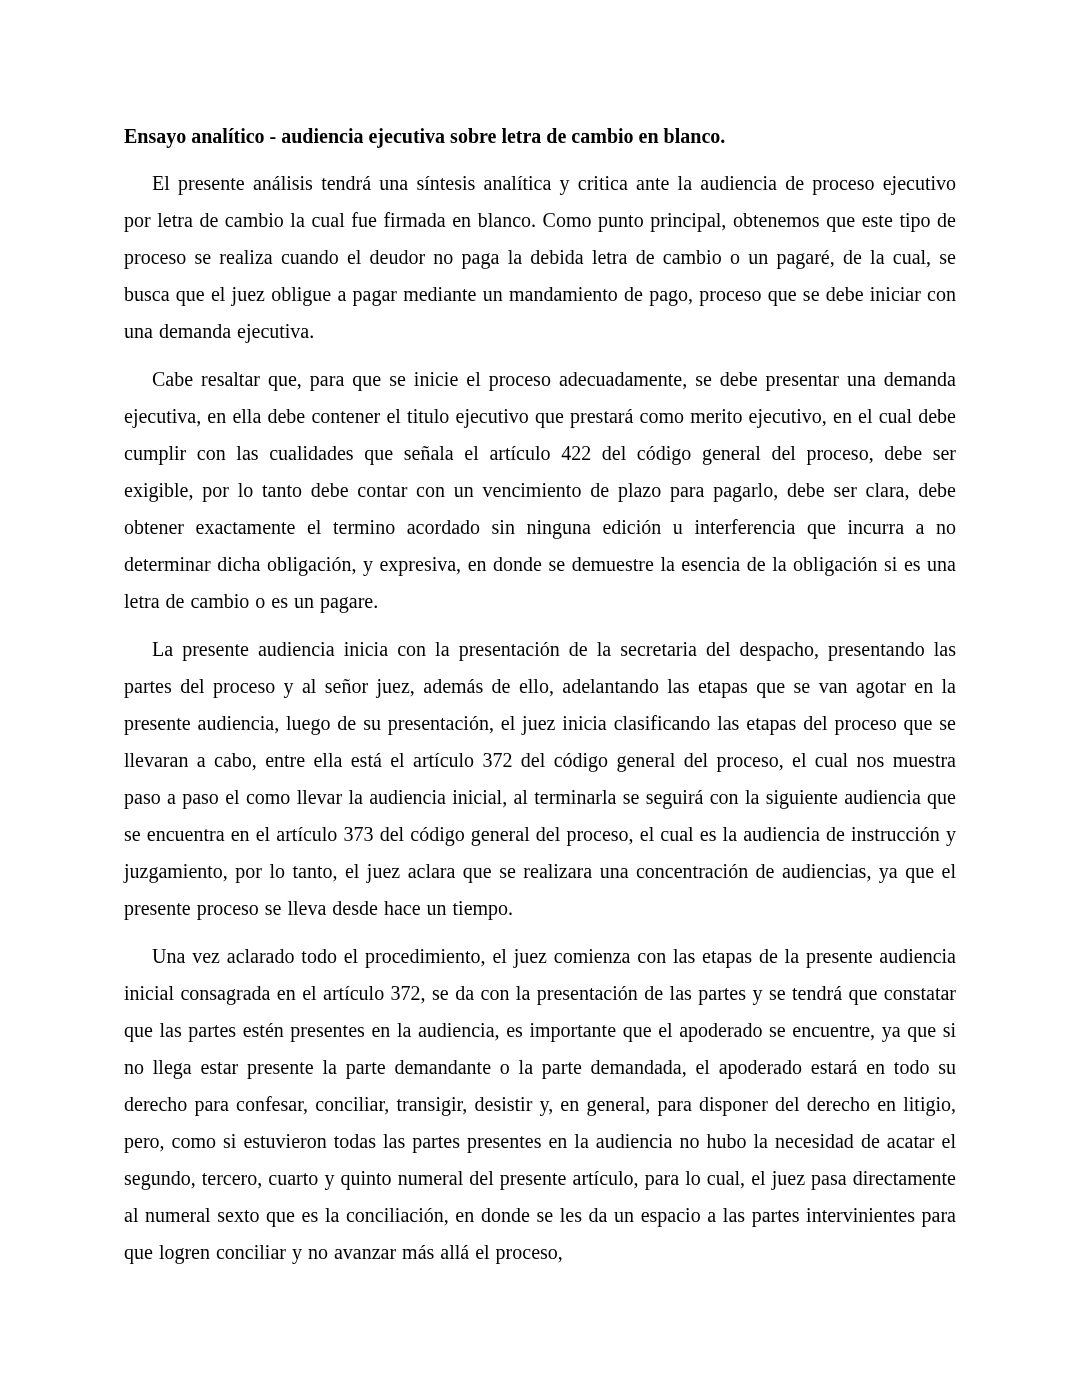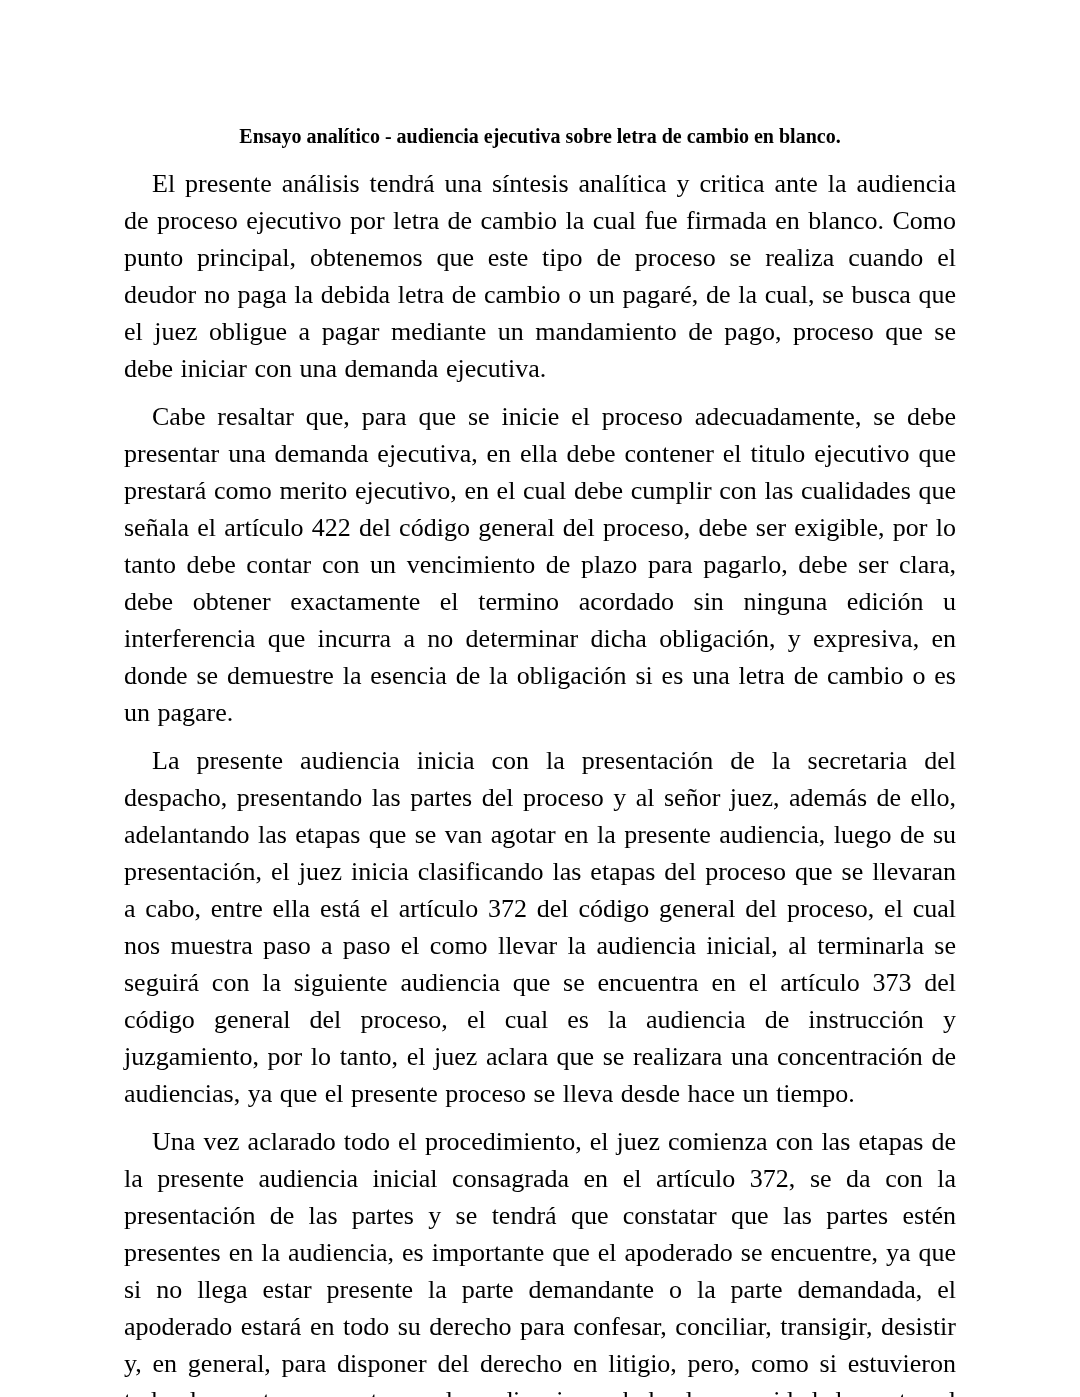--- a/index.html
+++ b/index.html
@@ -18,25 +18,24 @@
     width: 1080px;
     height: 1397px;
     background: #ffffff;
     padding: 118px 124px 40px 124px;
     overflow: hidden;
   }
   .doc-title {
     font-size: 20px;
     line-height: 37px;
     font-weight: bold;
-    text-align: center;
     margin: 0 0 10px 0;
   }
   .doc-paragraph {
-    font-size: 26px;
+    font-size: 20px;
     line-height: 37px;
     text-align: justify;
     text-indent: 28px;
     margin: 0 0 11px 0;
     word-spacing: 1px;
   }
 </style>
 </head>
 <body>
 

